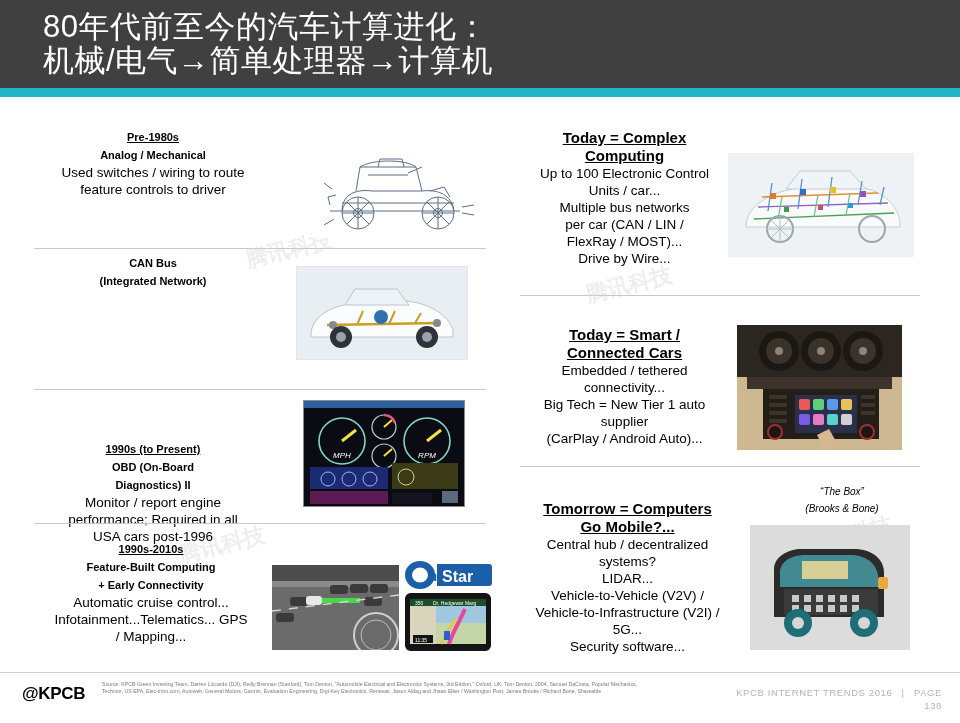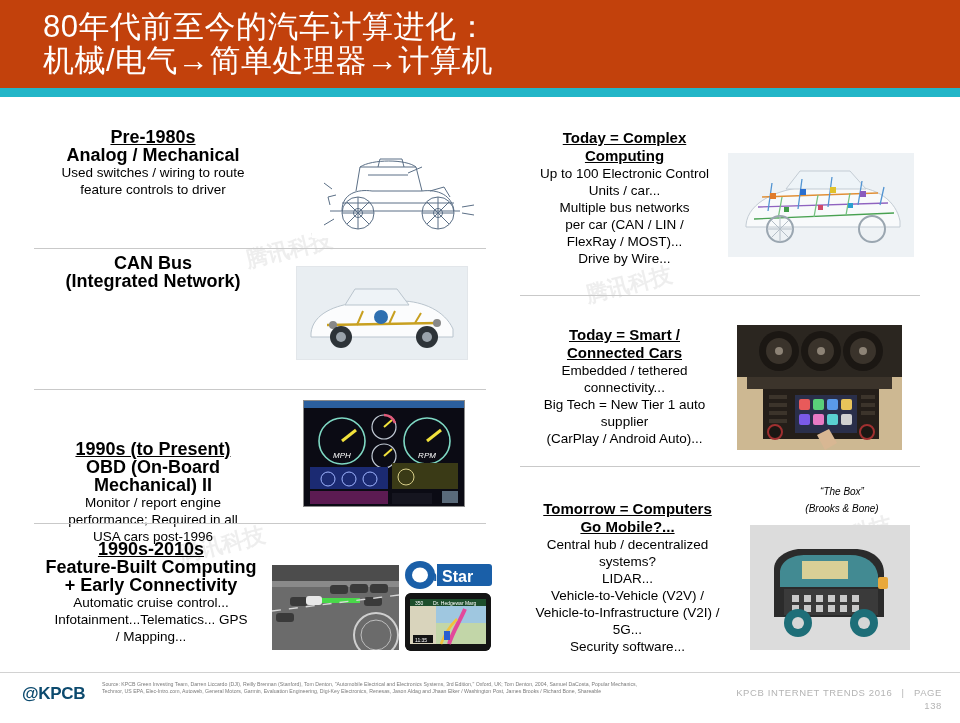--- a/index.html
+++ b/index.html
@@ -1,35 +1,35 @@
 <!DOCTYPE html>
 <html><head>
 <meta charset="utf-8">
 <style>
   html,body{margin:0;padding:0;background:#fff;}
   body{width:960px;height:723px;position:relative;overflow:hidden;
        font-family:"Liberation Sans","DejaVu Sans",sans-serif;color:#000;}
 
   
-  .header{position:absolute;left:0;top:0;width:960px;height:88px;background:#c2410c;}
+  .header{position:absolute;left:0;top:0;width:960px;height:88px;background:#404040;}
   .header-title{position:absolute;left:43px;top:10px;width:880px;
       color:#ffffff;font-size:31px;line-height:34px;font-weight:400;
       letter-spacing:.5px;white-space:pre-line;}
   .accent-bar{position:absolute;left:0;top:88px;width:960px;height:9px;background:#23b6c8;}
 
   
   .block{position:absolute;}
   .hdg{font-weight:bold;text-decoration:underline;text-align:center;}
   .sub{font-weight:bold;text-align:center;}
   .body{text-align:center;}
   .divider{position:absolute;height:1px;background:#c9c9c9;}
 
   
   .lcol{width:238px;left:34px;font-size:13.5px;line-height:17px;}
-  .lcol .hdg,.lcol .sub{font-size:18px;line-height:18px;}
+  .lcol .hdg,.lcol .sub{font-size:11px;line-height:18px;}
   
   .rcol{width:205px;left:522px;font-size:13.5px;line-height:17px;}
   .rcol .hdg,.rcol .sub{font-size:15px;line-height:18px;}
 
   
   .img{position:absolute;overflow:hidden;}
 
   
   .oldcar{background:#ffffff;}
   .oldcar svg{display:block;}
@@ -51,21 +51,21 @@
   .thebox{background:#dcdcdc;}
 
   .onstar{position:absolute;}
 
   .boxcap{position:absolute;text-align:center;font-style:italic;
           font-size:10px;line-height:17px;font-weight:400;}
 
   
   .footer-rule{position:absolute;left:0;top:672px;width:960px;height:1px;background:#d2d2d2;}
   .kpcb-logo{position:absolute;left:22px;top:684px;font-weight:bold;font-size:17px;
-             color:#0c4a6e;letter-spacing:-.3px;}
+             color:#000000;letter-spacing:-.3px;}
   .source{position:absolute;left:102px;top:681px;width:545px;
           font-size:5.2px;line-height:6.6px;color:#7b7b7b;text-align:left;}
   .pagemeta{position:absolute;right:18px;top:686px;width:260px;text-align:right;
             font-size:9.5px;line-height:13px;color:#b4b4b4;letter-spacing:.6px;}
 
   
   .wm{position:absolute;color:rgba(120,120,120,.13);font-size:22px;
       font-weight:bold;transform:rotate(-14deg);pointer-events:none;white-space:nowrap;}
 </style>
 </head>
@@ -136,21 +136,21 @@
     <circle cx="130" cy="70" r="11" fill="#2d3338"></circle>
       <circle cx="130" cy="70" r="5" fill="#9aa3ab"></circle>
   </svg>
 </div>
 
 <div class="divider" style="left:34px;top:389px;width:452px;"></div>
 
 <div class="block lcol" style="top:408px;margin-top:32px;">
   <div class="hdg">1990s (to Present)</div>
   <div class="sub" style="white-space:pre-line">OBD (On-Board
-Mechanical) II</div>
+Diagnostics) II</div>
   <div class="body" style="white-space:pre-line">Monitor / report engine
 performance; Required in all
 USA cars post-1996</div>
 </div>
 
 <div class="img obd" style="left:303px;top:400px;width:160px;height:105px;">
   <svg width="160" height="105" viewBox="0 0 160 105">
     <rect width="160" height="105" fill="#0b0b14"></rect>
     <rect x="0" y="0" width="160" height="7" fill="#2b5f9e"></rect>
     <circle cx="38" cy="40" r="23" fill="none" stroke="#7fd9c4" stroke-width="1.6"></circle>

